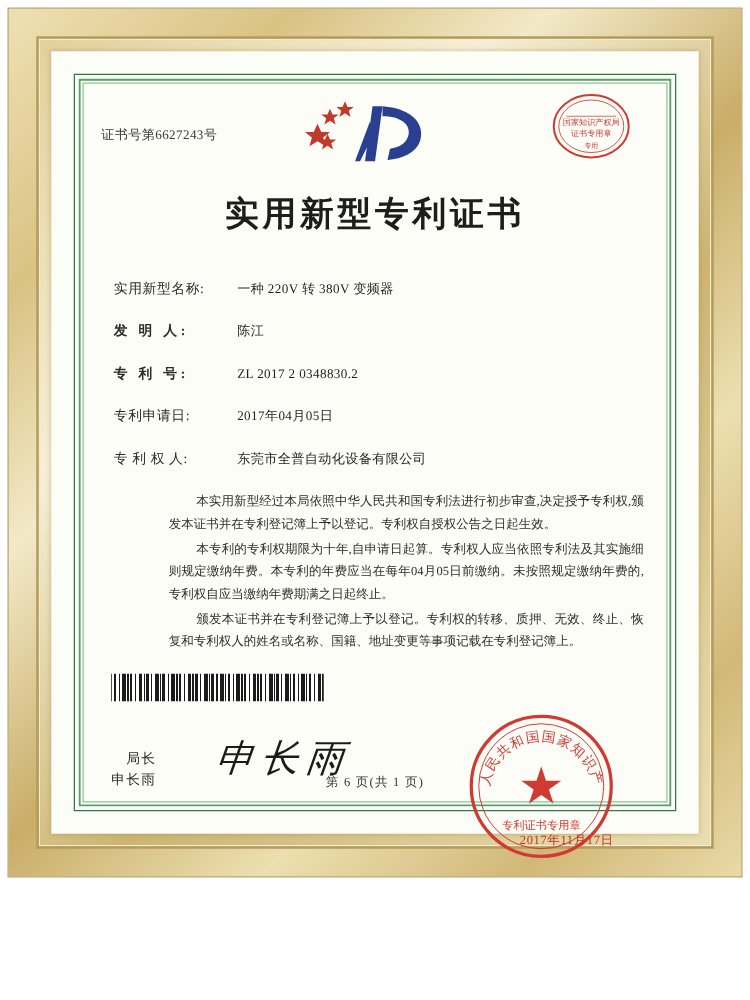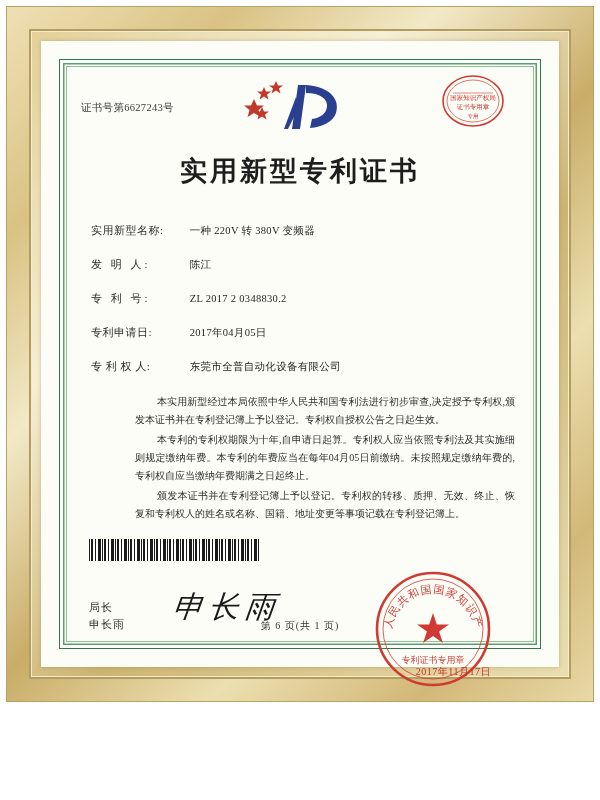--- a/index.html
+++ b/index.html
@@ -130,21 +130,21 @@
     letter-spacing: 0.5px;
   }
   .field-label.wide { min-width: 96px; }
   .field-value {
     display: inline-block;
     font-size: 10.5px;
     color: #1f1f1f;
     letter-spacing: 0.3px;
     text-align: right;
   }
-  .sp-2 { letter-spacing: 3px; }
+  .sp-2 { letter-spacing: 3px; font-weight: bold; }
 
   
   .body-text {
     margin-top: 16px;
     padding: 0 4px 0 8px;
     font-size: 10px;
     line-height: 18px;
     color: #2d2d2d;
     text-align: justify;
     margin-left: 46px;
@@ -171,20 +171,21 @@
       #1b1b1b 9px, #1b1b1b 12px,
       #ffffff 12px, #ffffff 13px
     );
   }
 
   
   .sign-area {
     position: relative;
     margin-top: 12px;
     height: 92px;
+    text-align: right;
   }
   .sign-label {
     position: absolute;
     left: 8px;
     top: 26px;
     font-size: 11px;
     line-height: 17px;
     color: #2b2b2b;
     letter-spacing: 1px;
   }

